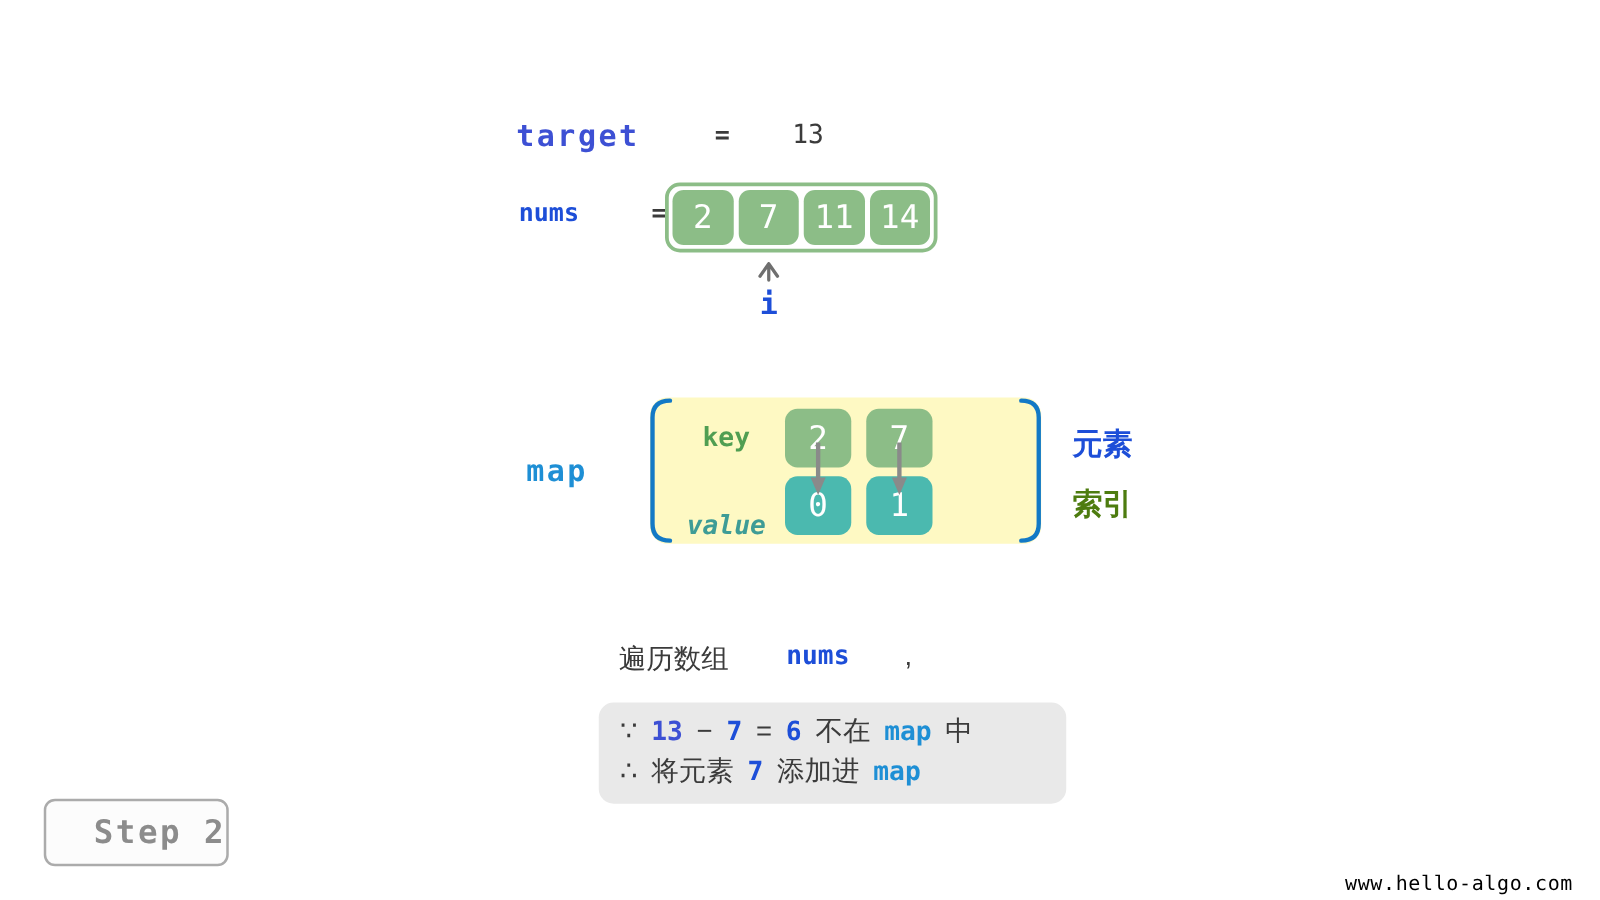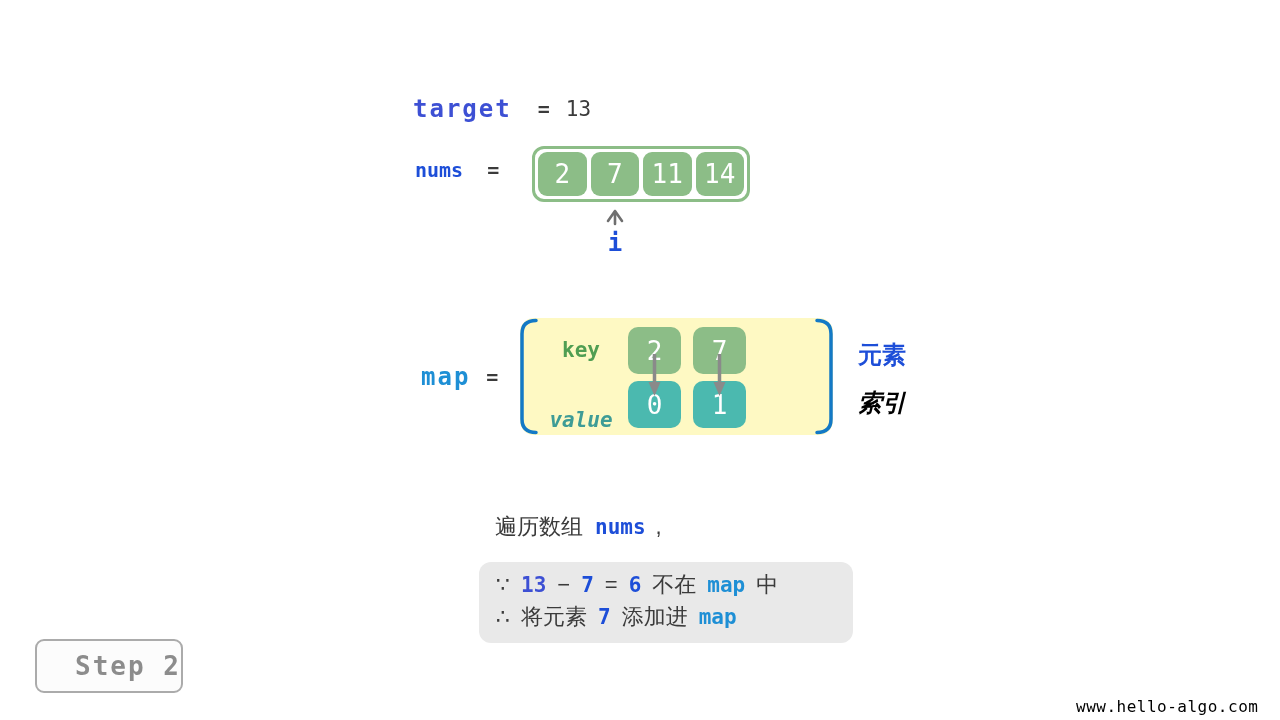--- a/index.html
+++ b/index.html
@@ -1,25 +1,25 @@
 <!DOCTYPE html>
 <html><head>
 <meta charset="utf-8">
 <style>
   html,body{margin:0;padding:0;background:#fff;}
   .canvas{position:relative;width:1280px;height:720px;background:#ffffff;overflow:hidden;
           font-family:"Liberation Sans","DejaVu Sans",sans-serif;color:#3b3b3b;}
   .abs{position:absolute;}
-  .row{position:absolute;display:flex;align-items:center;}
+  .row{position:absolute;display:flex;align-items:flex-start;gap:34px;}
   .mono{font-family:"DejaVu Sans Mono","Liberation Mono",monospace;}
   .code{font-family:"DejaVu Sans Mono","Liberation Mono",monospace;font-weight:700;}
   .royal{color:#3d50d4;}
   .azure{color:#1e8fd5;}
   .green{color:#1d4ed8;}
-  .teal{color:#000000;font-style:italic;}
+  .teal{color:#4d7c0f;}
   .dark{color:#3b3b3b;}
   .eq{font-weight:700;color:#3b3b3b;font-size:20px;font-family:"DejaVu Sans Mono","Liberation Mono",monospace;}
 
   
   .target-row{left:413px;top:95px;}
   .target-name{font-size:24px;letter-spacing:2px;}
   .target-row .eq{margin-left:26px;}
   .target-value{margin-left:16px;font-size:21px;font-family:"DejaVu Sans Mono","Liberation Mono",monospace;}
 
   

